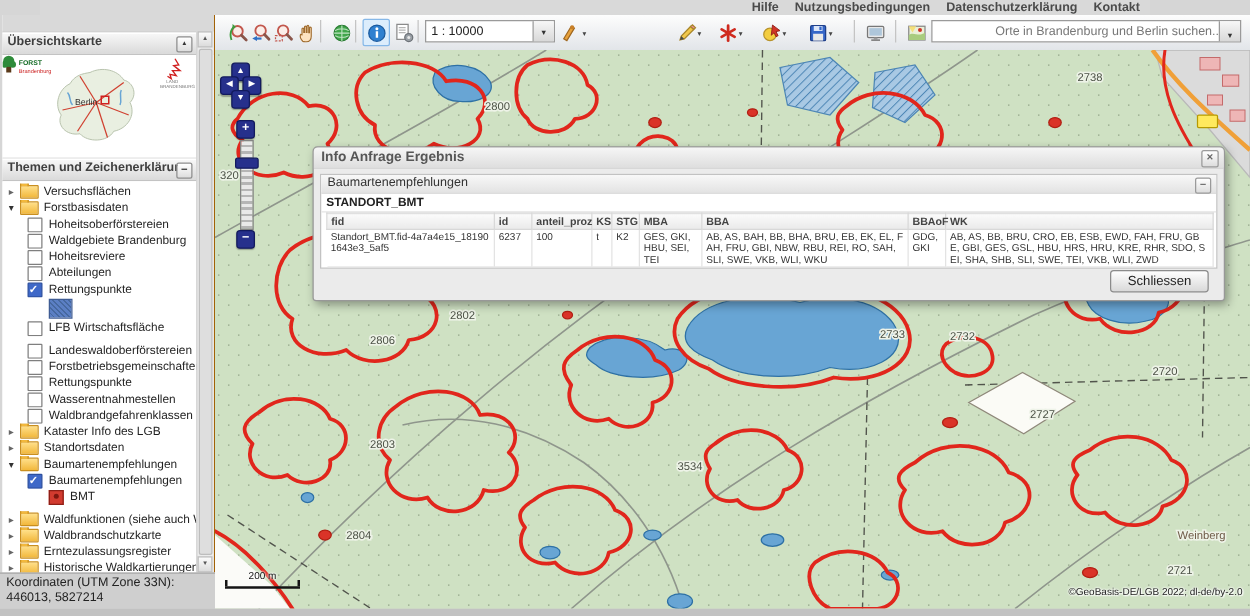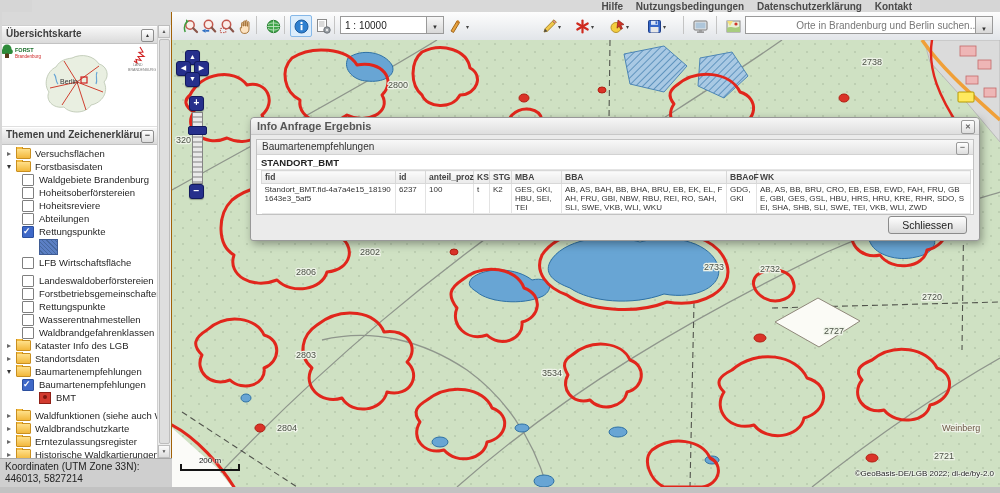--- a/index.html
+++ b/index.html
@@ -284,25 +284,25 @@
           <span class="fold"></span>
           <span>Versuchsflächen</span>
         </div>
       <div class="row">
           <span class="arrow e"></span>
           <span class="fold"></span>
           <span>Forstbasisdaten</span>
         </div>
       <div class="row lv1">
           <span class="cb"></span>
+          <span>Hoheitsoberförstereien</span>
+        </div>
+      <div class="row lv1">
+          <span class="cb"></span>
           <span>Waldgebiete Brandenburg</span>
-        </div>
-      <div class="row lv1">
-          <span class="cb"></span>
-          <span>Hoheitsoberförstereien</span>
         </div>
       <div class="row lv1">
           <span class="cb"></span>
           <span>Hoheitsreviere</span>
         </div>
       <div class="row lv1">
           <span class="cb"></span>
           <span>Abteilungen</span>
         </div>
       <div class="row lv1">

